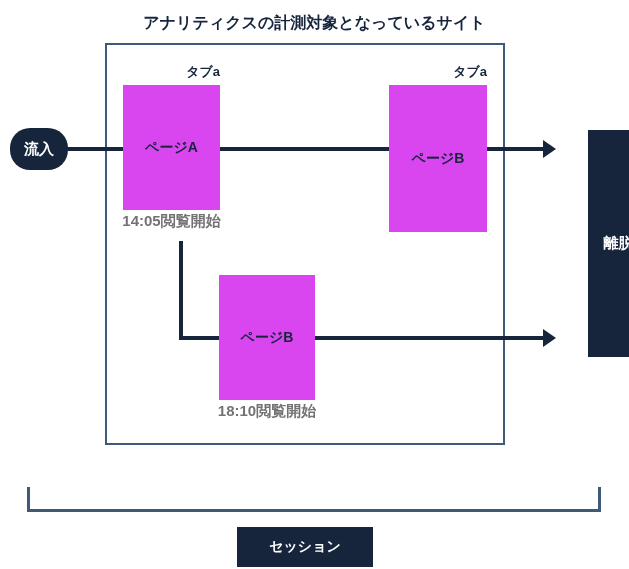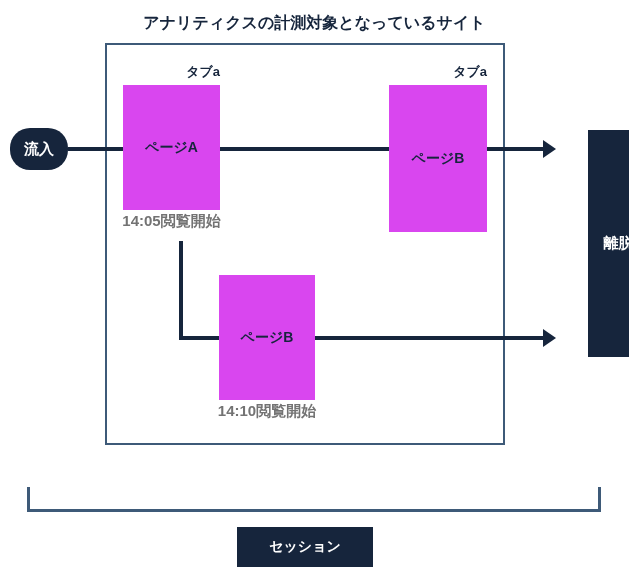--- a/index.html
+++ b/index.html
@@ -121,21 +121,21 @@
   <div class="arrowhead ah-c-exit"></div>
 
   <div class="tab-label tab-a1">タブa</div>
   <div class="tab-label tab-a2">タブa</div>
 
   <div class="page-box page-a">ページA</div>
   <div class="page-box page-b">ページB</div>
   <div class="page-box page-c">ページB</div>
 
   <div class="time-label time-a">14:05閲覧開始</div>
-  <div class="time-label time-c">14:10閲覧開始</div>
+  <div class="time-label time-c">18:10閲覧開始</div>
 
   <div class="solid-box inflow">流入</div>
   <div class="solid-box exit">離脱</div>
 
   <div class="bracket"></div>
   <div class="solid-box session">セッション</div>
 
 </div>
 
 </body></html>

